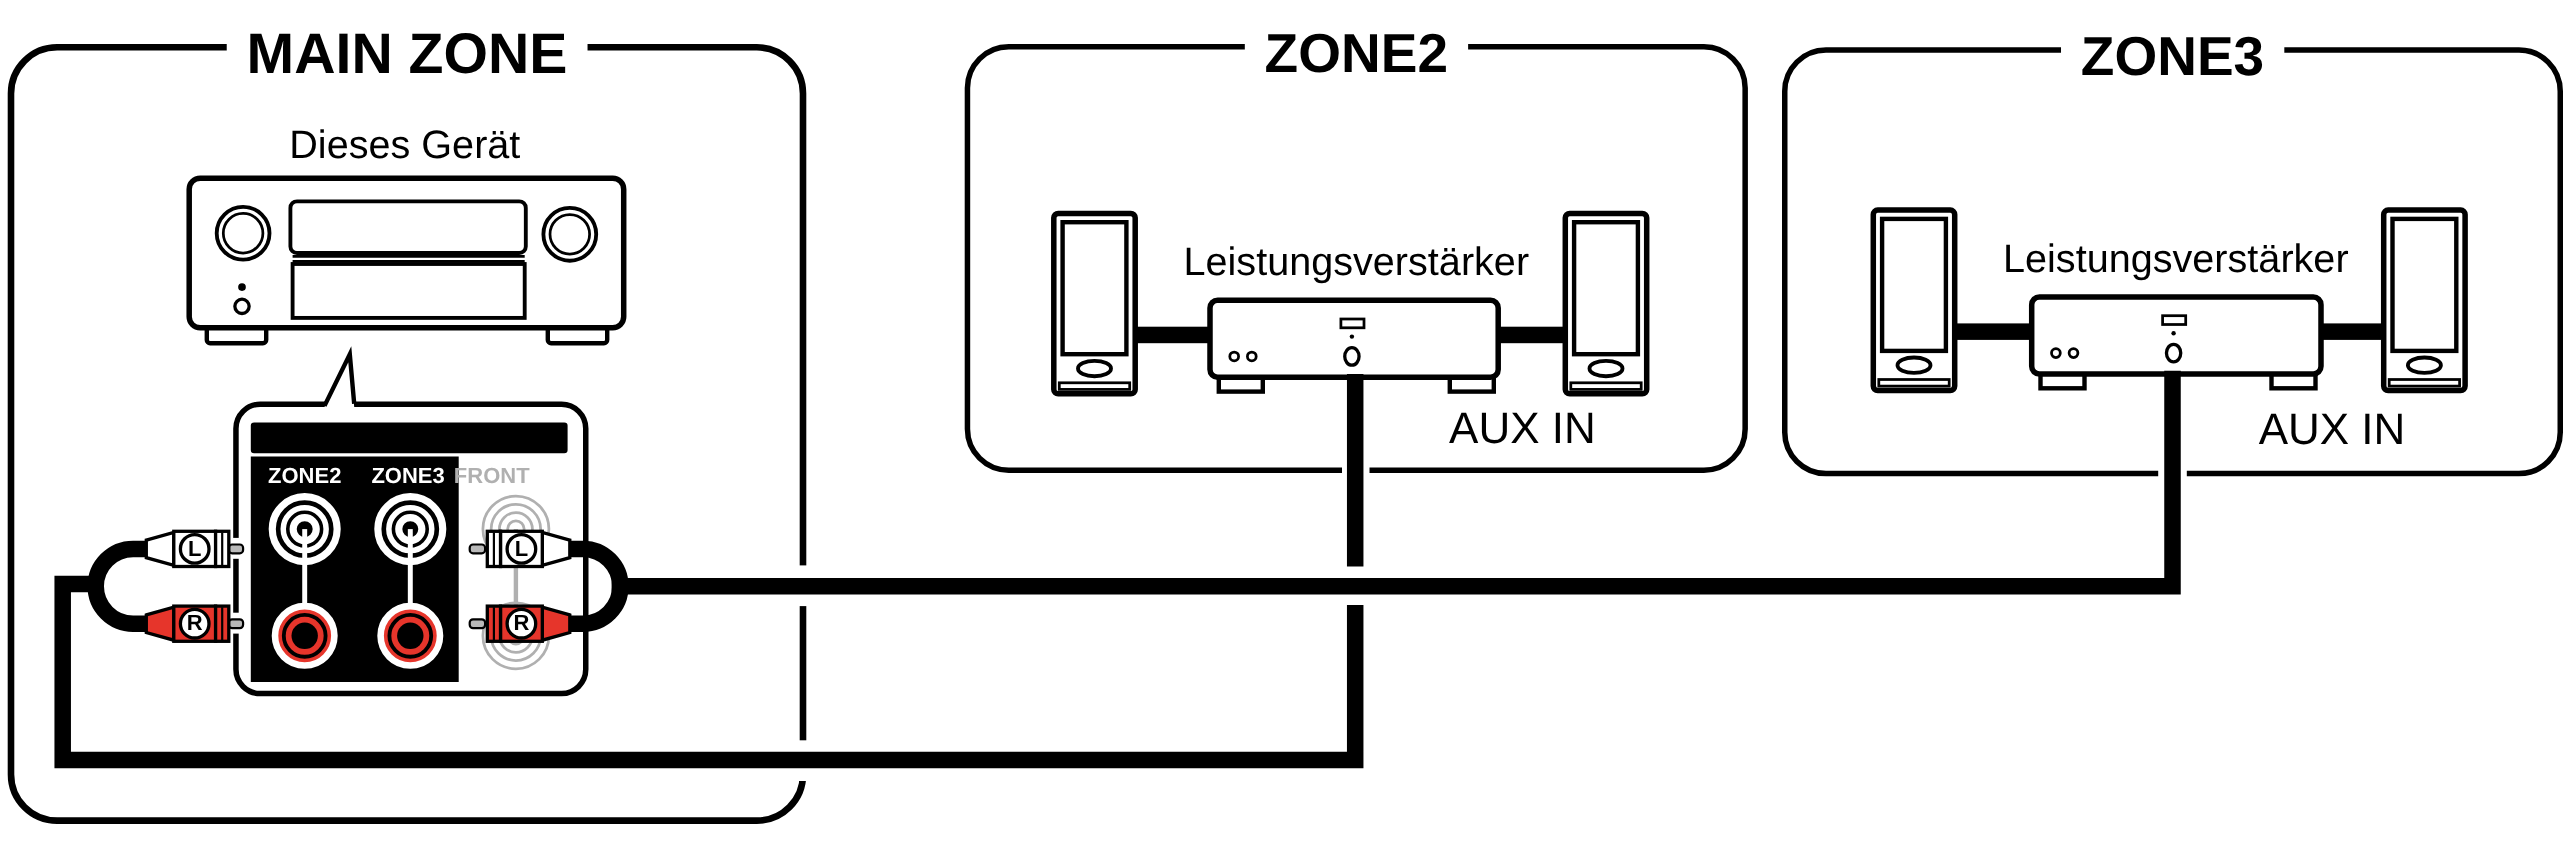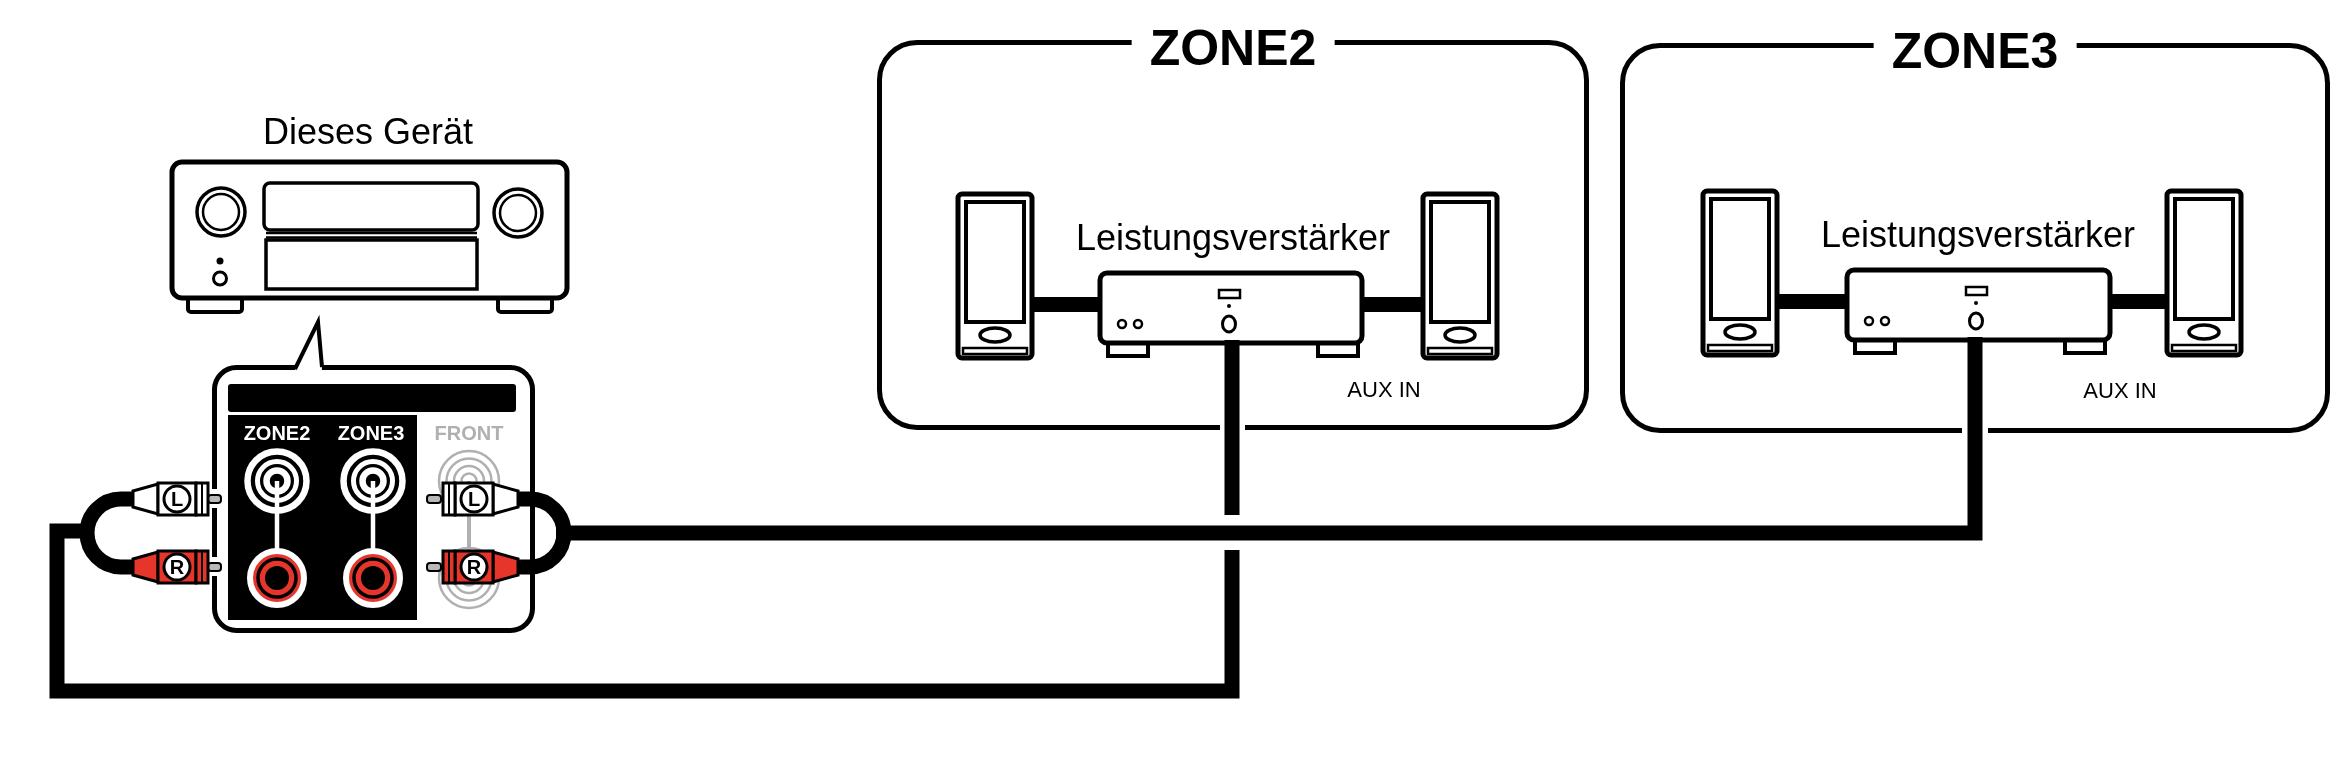--- a/index.html
+++ b/index.html
@@ -11,31 +11,34 @@
   .zone-box.small{border-width:5px;border-radius:40px;}
   .zone-title{
     position:absolute;left:50%;transform:translateX(-50%);
     background:#fff;padding:0 18px;font-weight:bold;color:#000;
     white-space:nowrap;line-height:1;
   }
   .zone-title.main{top:-23px;font-size:52px;}
   .zone-title.sub{top:-22px;font-size:50px;}
   .txt{position:absolute;transform:translate(-50%,-50%);white-space:nowrap;color:#000;line-height:1;}
   .t40{font-size:36px;}
-  .t34{font-size:22px;}
+  .t34{font-size:40px;}
   .plabel{font-size:20px;font-weight:bold;color:#fff;}
   .plabel.gray{color:#b0b0b0;}
   .plugletter{font-size:20px;font-weight:bold;color:#000;}
   svg{position:absolute;left:0;top:0;pointer-events:none;}
 </style>
 </head>
 <body>
 
 <div id="stage">
 
+  <div class="zone-box" style="left:7px;top:40px;width:726px;height:709px;">
+    <span class="zone-title main">MAIN ZONE</span>
+  </div>
   <div class="zone-box small" style="left:877px;top:40px;width:712px;height:390px;">
     <span class="zone-title sub">ZONE2</span>
   </div>
   <div class="zone-box small" style="left:1620px;top:43px;width:710px;height:390px;">
     <span class="zone-title sub">ZONE3</span>
   </div>
 
   <svg width="2337" height="769" viewBox="0 0 2337 769">
 
     <g>
@@ -203,20 +206,20 @@
   <div class="txt t40" style="left:368px;top:132px;">Dieses Gerät</div>
 
   <div class="txt t40" style="left:1233px;top:238px;">Leistungsverstärker</div>
   <div class="txt t40" style="left:1978px;top:235px;">Leistungsverstärker</div>
 
   <div class="txt t34" style="left:1384px;top:390px;">AUX IN</div>
   <div class="txt t34" style="left:2120px;top:391px;">AUX IN</div>
 
   <div class="txt plabel" style="left:277px;top:433px;">ZONE2</div>
   <div class="txt plabel" style="left:371px;top:433px;">ZONE3</div>
-  <div class="txt plabel gray" style="left:469px;top:433px;">FRONT</div>
+  <div class="txt plabel gray" style="left:447px;top:433px;">FRONT</div>
 
   <div class="txt plugletter" style="left:177px;top:499px;">L</div>
   <div class="txt plugletter" style="left:177px;top:567px;">R</div>
   <div class="txt plugletter" style="left:474px;top:499px;">L</div>
   <div class="txt plugletter" style="left:474px;top:567px;">R</div>
 
 </div>
 
 </body></html>

